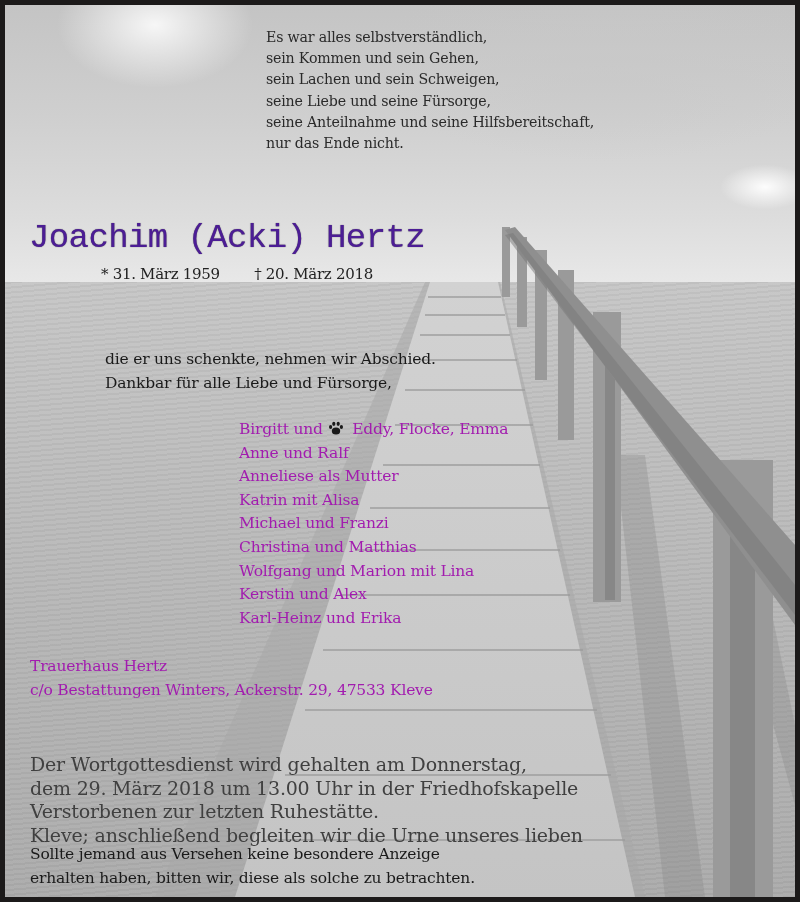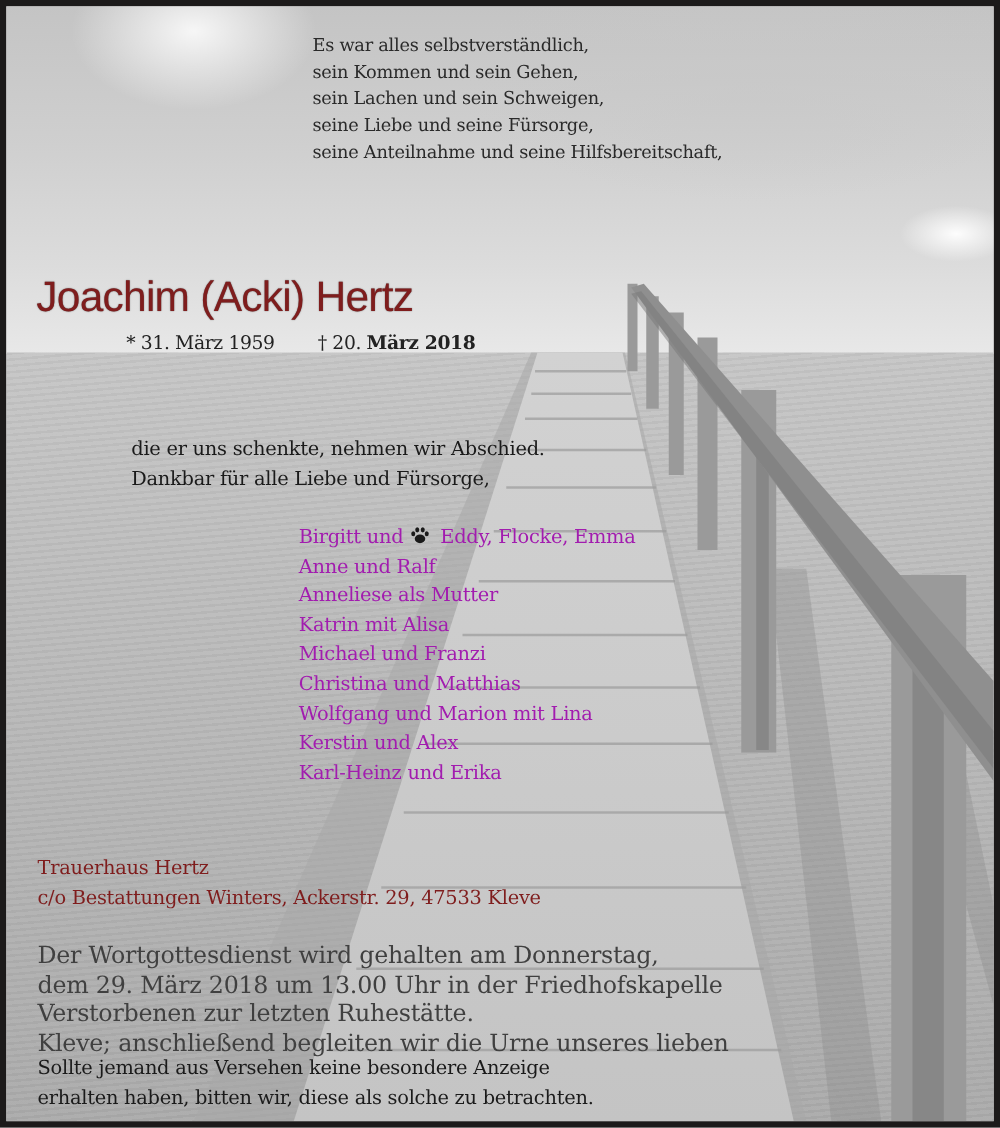--- a/index.html
+++ b/index.html
@@ -29,52 +29,52 @@
   .stairs {
     position:absolute; left:0; top:0; width:790px; height:892px;
   }
   .fence { position:absolute; left:0; top:0; width:790px; height:892px; }
 
   .poem {
     position:absolute; left:245px; top:22px;
     font-family:"DejaVu Serif", serif; font-size:14.2px; line-height:21.2px;
     color:#2a2a2a; letter-spacing:-0.2px;
   }
-  .poem div { white-space:nowrap; }
+  .poem div { white-space:nowrap;margin-left:16px; }
 
   .name {
     position:absolute; left:24px; top:214px;
-    font-family:Liberation Sans, sans-serif; font-size:34px; color:#7f1d1d;
+    font-family:Liberation Mono, monospace; font-size:34px; color:#4c1d95;
     letter-spacing:-0.6px; white-space:nowrap;
     text-shadow:0 0 1px #555;
   }
   .dates {
     position:absolute; left:96px; top:260px;
     font-family:"DejaVu Serif", serif; font-size:15px; color:#222;
     white-space:nowrap; letter-spacing:-0.3px;
   }
   .dates .died { margin-left:30px; }
-  .dates .died b { font-weight:bold; }
+  .dates .died b { font-weight:normal; }
 
   .thanks {
     position:absolute; left:100px; top:343px;
     font-family:"DejaVu Serif", serif; font-size:15.5px; line-height:23.5px; color:#1a1a1a;
     white-space:nowrap; letter-spacing:-0.2px;
   }
   .mourners {
     position:absolute; left:234px; top:413px;
     font-family:"DejaVu Serif", serif; font-size:15.5px; line-height:23.6px; color:#a21caf;
     white-space:nowrap; letter-spacing:-0.2px;
   }
   .paw { display:inline-block; width:16px; height:14px; vertical-align:-1px; margin:0 3px 0 1px; }
 
   .house {
     position:absolute; left:25px; top:650px;
-    font-family:"DejaVu Serif", serif; font-size:15.5px; line-height:23.5px; color:#7f1d1d;
-    white-space:nowrap; letter-spacing:-0.2px;margin-top:28px;
+    font-family:"DejaVu Serif", serif; font-size:15.5px; line-height:23.5px; color:#a21caf;
+    white-space:nowrap; letter-spacing:-0.2px;
   }
   .service {
     position:absolute; left:25px; top:720px;
     font-family:"DejaVu Serif", serif; font-size:19px; line-height:23.5px; color:#404040;
     white-space:nowrap; letter-spacing:-0.2px;margin-top:28px;
   }
   .notice {
     position:absolute; left:25px; top:838px;
     font-family:"DejaVu Serif", serif; font-size:15.5px; line-height:23.5px; color:#1a1a1a;
     white-space:nowrap; letter-spacing:-0.2px;
@@ -140,20 +140,21 @@
     <polygon points="500,225 510,222 790,540 790,620" fill="#8f8f8f"></polygon>
     <polygon points="500,230 508,228 790,580 790,610" fill="#777" opacity="0.5"></polygon>
   </svg>
 
   <div class="poem">
     <div>Es war alles selbstverständlich,</div>
     <div>sein Kommen und sein Gehen,</div>
     <div>sein Lachen und sein Schweigen,</div>
     <div>seine Liebe und seine Fürsorge,</div>
     <div>seine Anteilnahme und seine Hilfsbereitschaft,</div>
+    <div>nur das Ende nicht.</div>
   </div>
 
   <div class="name">Joachim (Acki) Hertz</div>
 
   <div class="dates">
     <span><span>*</span> <span>31. März 1959</span></span>
     <span class="died"><span>†</span> <span>20.</span> <b>März 2018</b></span>
   </div>
 
   <div class="thanks">

